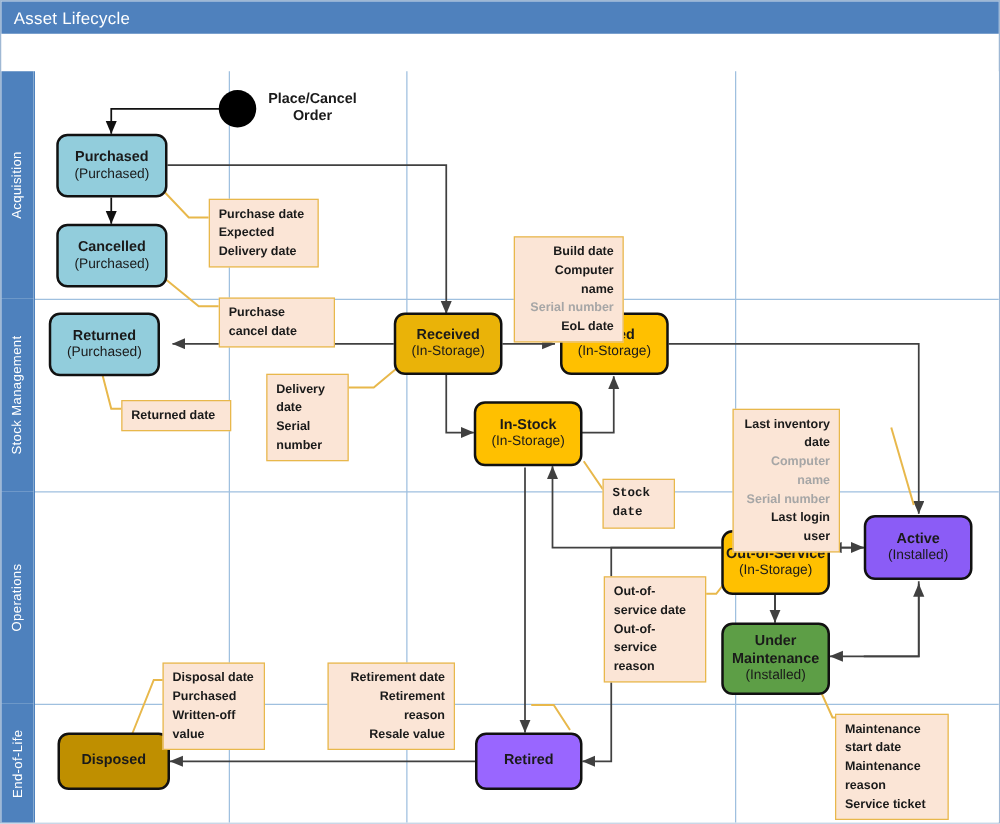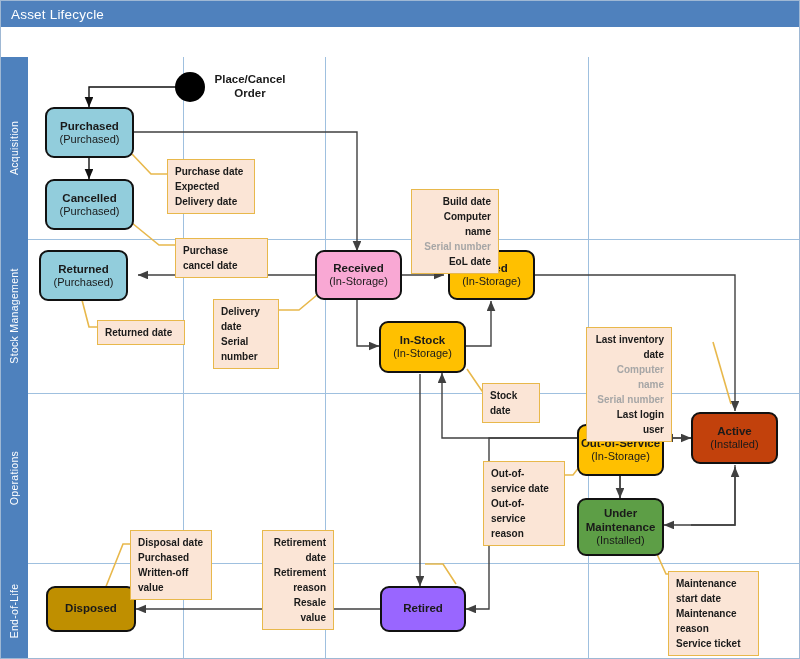--- a/index.html
+++ b/index.html
@@ -184,41 +184,41 @@
   <div class="node n-blue" style="left: 44px; top: 178px; width: 89px; height: 51px; background: rgb(146, 205, 220);">
     <div class="n-name">Cancelled</div>
     <div class="n-sub">(Purchased)</div>
   </div>
 
   <div class="node n-blue" style="left: 38px; top: 249px; width: 89px; height: 51px; background: rgb(146, 205, 220);">
     <div class="n-name">Returned</div>
     <div class="n-sub">(Purchased)</div>
   </div>
 
-  <div class="node n-amber" style="left: 314px; top: 249px; width: 87px; height: 50px; background: #f9a8d4;">
+  <div class="node n-amber" style="left: 314px; top: 249px; width: 87px; height: 50px; background: #eab308;">
     <div class="n-name">Received</div>
     <div class="n-sub">(In-Storage)</div>
   </div>
 
   <div class="node n-amber" style="left: 447px; top: 249px; width: 87px; height: 50px; background: rgb(255, 192, 0);">
     <div class="n-name">Kitted</div>
     <div class="n-sub">(In-Storage)</div>
   </div>
 
   <div class="node n-amber" style="left:378px;top:320px;width:87px;height:52px;">
     <div class="n-name">In-Stock</div>
     <div class="n-sub">(In-Storage)</div>
   </div>
 
   <div class="node n-amber" style="left:576px;top:411px;width:87px;height:52px;margin-top:12px;">
     <div class="n-name">Out-of-Service</div>
     <div class="n-sub">(In-Storage)</div>
   </div>
 
-  <div class="node n-green" style="left: 690px; top: 411px; width: 87px; height: 52px; background: #c2410c;">
+  <div class="node n-green" style="left: 690px; top: 411px; width: 87px; height: 52px; background: #8b5cf6;">
     <div class="n-name">Active</div>
     <div class="n-sub">(Installed)</div>
   </div>
 
   <div class="node n-green" style="left:576px;top:497px;width:87px;height:58px;padding:0 6px;">
     <div class="n-name">Under Maintenance</div>
     <div class="n-sub">(Installed)</div>
   </div>
 
   <div class="node n-purple" style="left: 379px; top: 585px; width: 86px; height: 46px; background: rgb(153, 102, 255);">
@@ -242,39 +242,39 @@
   <div class="note ta-l" id="n-delivery" style="left:212px;top:298px;width:66px;">
       <div>Delivery date</div>
       <div>Serial number</div>
     </div>
   <div class="note ta-r" id="n-build" style="left:410px;top:188px;width:88px;">
       <div>Build date</div>
       <div>Computer name</div>
       <div class="dim">Serial number</div>
       <div>EoL date</div>
     </div>
-  <div class="note ta-l" id="n-stock" style="left:481px;top:382px;width:58px;">
+  <div class="note ta-l" id="n-stock" style="left:481px;top:382px;width:58px;font-family:Liberation Mono, monospace;">
       <div>Stock date</div>
     </div>
   <div class="note ta-r" id="n-inventory" style="left:585px;top:326px;width:86px;">
       <div>Last inventory date</div>
       <div class="dim">Computer name</div>
       <div class="dim">Serial number</div>
       <div>Last login user</div>
     </div>
   <div class="note ta-l" id="n-oos" style="left:482px;top:460px;width:82px;">
       <div>Out-of-service date</div>
       <div>Out-of-service reason</div>
     </div>
   <div class="note ta-l" id="n-maint" style="left:667px;top:570px;width:91px;">
       <div>Maintenance start date</div>
       <div>Maintenance reason</div>
       <div>Service ticket</div>
     </div>
-  <div class="note ta-r" id="n-retire" style="left:261px;top:529px;width:72px;">
+  <div class="note ta-r" id="n-retire" style="left:261px;top:529px;width:102px;">
       <div>Retirement date</div>
       <div>Retirement reason</div>
       <div>Resale value</div>
     </div>
   <div class="note ta-l" id="n-disposal" style="left:129px;top:529px;width:82px;">
       <div>Disposal date</div>
       <div>Purchased</div>
       <div>Written-off value</div>
     </div>
 

